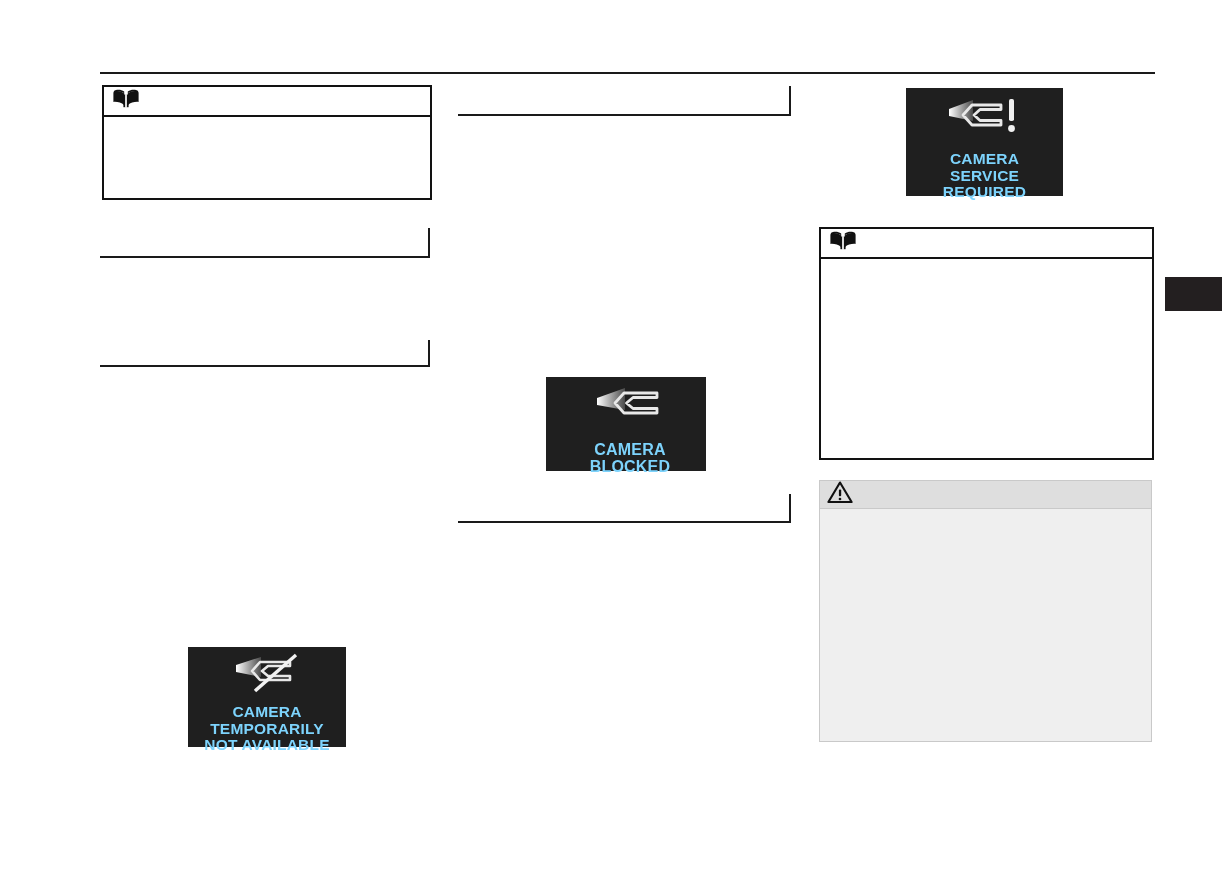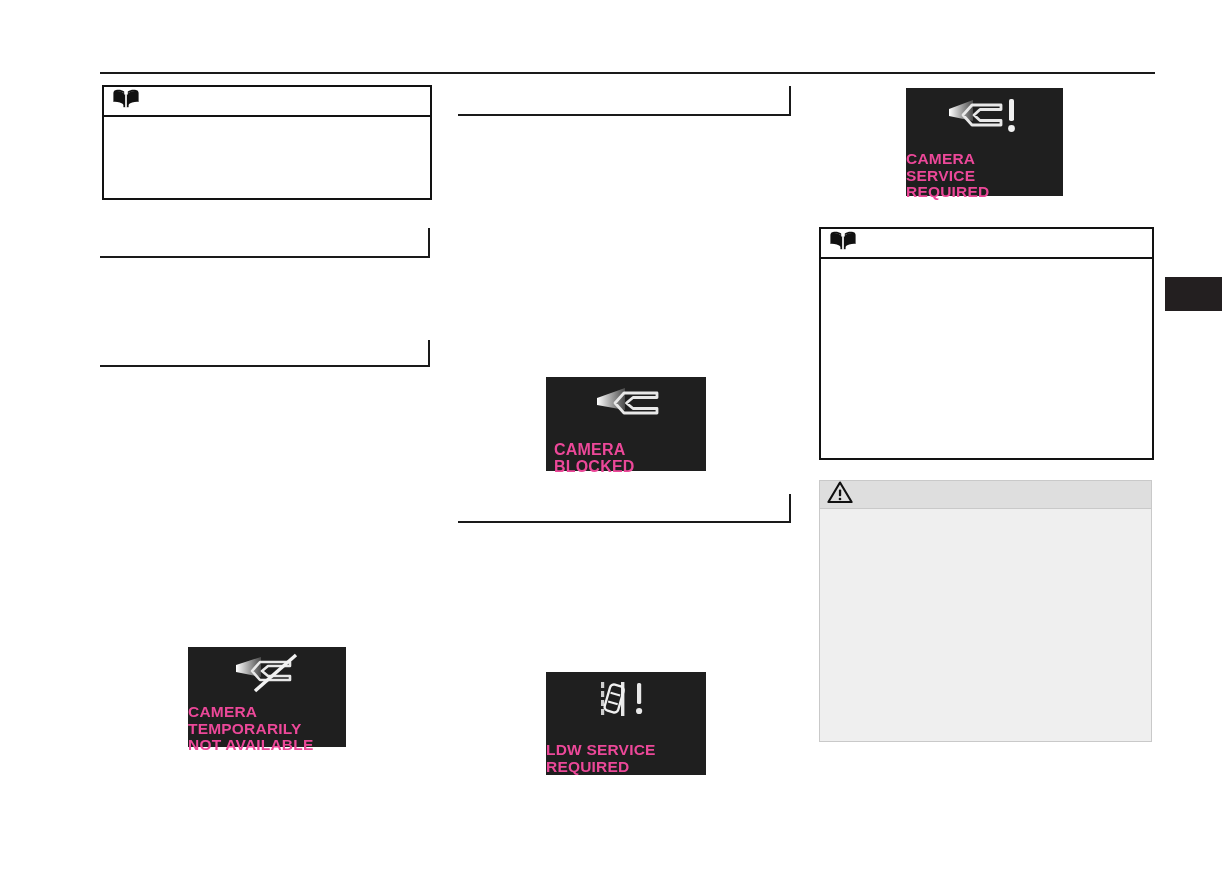--- a/index.html
+++ b/index.html
@@ -77,24 +77,24 @@
     display: flex;
     flex-direction: column;
     align-items: center;
     justify-content: flex-start;
     box-sizing: border-box;
   }
   .display .glyph {
     display: block;
   }
   .display .caption {
-    color: #ec4899;
+    color: #7dd3fc;
     font-family: "Liberation Sans", sans-serif;
     font-weight: bold;
-    text-align: left;
+    text-align: center;
     letter-spacing: 0.2px;
     line-height: 1.08;
     white-space: pre-line;
   }
 
   
   .edge-tab {
     position: absolute;
     background: #231f20;
   }
@@ -168,45 +168,20 @@
         <path d="M10 13 L38 3 L38 25 L10 20 Z" fill="url(#beamB)"></path>
         <path d="M37 8 L70 8 L70 12.5 L46 12.5 L39.5 18 L46 23.5 L70 23.5 L70 28 L37 28 L28 18 Z" fill="none" stroke="#e8e8e8" stroke-width="2.8" stroke-linejoin="round"></path>
       </svg>
     </span>
     <span class="caption" style="font-size:16px; margin-top:10px;">CAMERA  BLOCKED</span>
   </div>
 
   <div class="hrule" style="left:458px; top:521px; width:333px; height:2px;"></div>
   <div class="vtick" style="left:789px; top:494px; width:2px; height:29px;"></div>
 
-  <div class="display" style="left:546px; top:672px; width:160px; height:103px; padding-top:8px;">
-    <span class="glyph">
-      <svg width="66" height="46" viewBox="0 0 66 46" aria-hidden="true">
-
-        <g fill="#cfcfcf">
-          <rect x="8" y="2" width="3.2" height="6"></rect>
-          <rect x="8" y="11" width="3.2" height="6"></rect>
-          <rect x="8" y="20" width="3.2" height="6"></rect>
-          <rect x="8" y="29" width="3.2" height="6"></rect>
-        </g>
-
-        <rect x="28" y="2" width="3.4" height="34" fill="#e8e8e8"></rect>
-
-        <g transform="rotate(16 21 19)">
-          <rect x="14" y="5" width="14" height="27" rx="4" ry="4" fill="none" stroke="#f0f0f0" stroke-width="2.4"></rect>
-          <line x1="16" y1="14" x2="26" y2="14" stroke="#f0f0f0" stroke-width="2"></line>
-          <line x1="16" y1="23" x2="26" y2="23" stroke="#f0f0f0" stroke-width="2"></line>
-        </g>
-
-        <rect x="44" y="3" width="4.2" height="21" rx="1.6" fill="#e8e8e8"></rect>
-        <circle cx="46.1" cy="31" r="3.1" fill="#e8e8e8"></circle>
-      </svg>
-    </span>
-    <span class="caption" style="font-size:15.5px; margin-top:12px;">LDW SERVICE REQUIRED</span>
-  </div>
 
   <div class="display" style="left:906px; top:88px; width:157px; height:108px; padding-top:9px;">
     <span class="glyph">
       <svg width="80" height="44" viewBox="0 0 80 44" aria-hidden="true">
         <defs>
           <linearGradient id="beamC" x1="0" y1="0" x2="1" y2="0">
             <stop offset="0%" stop-color="#ffffff"></stop>
             <stop offset="100%" stop-color="#4a4a4a"></stop>
           </linearGradient>
         </defs>

